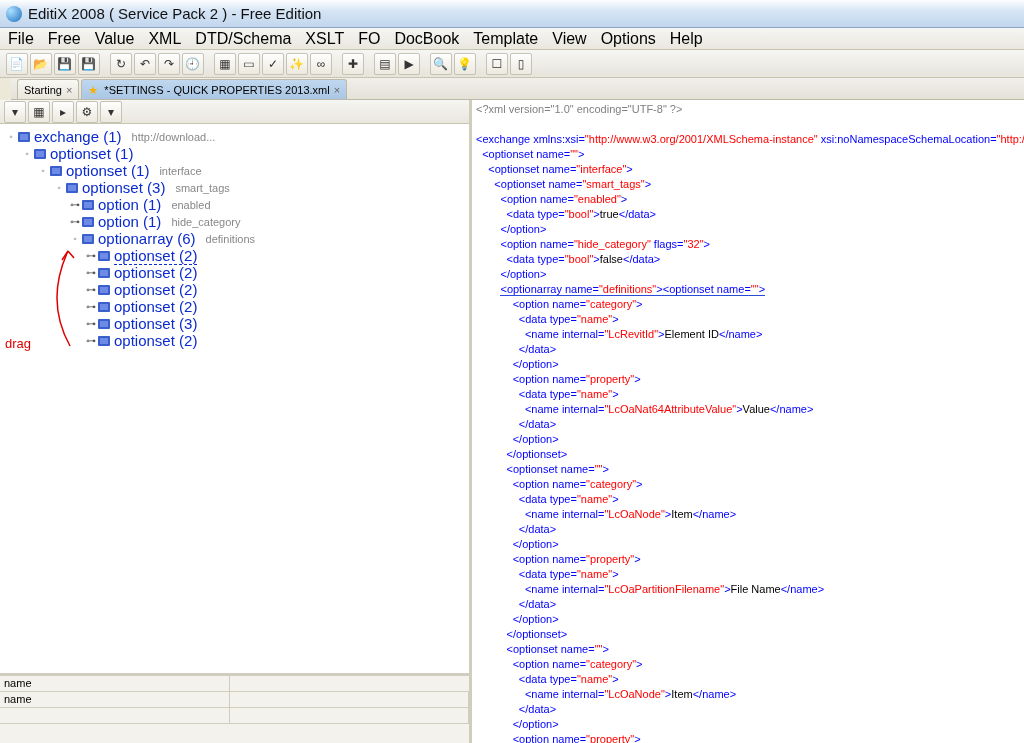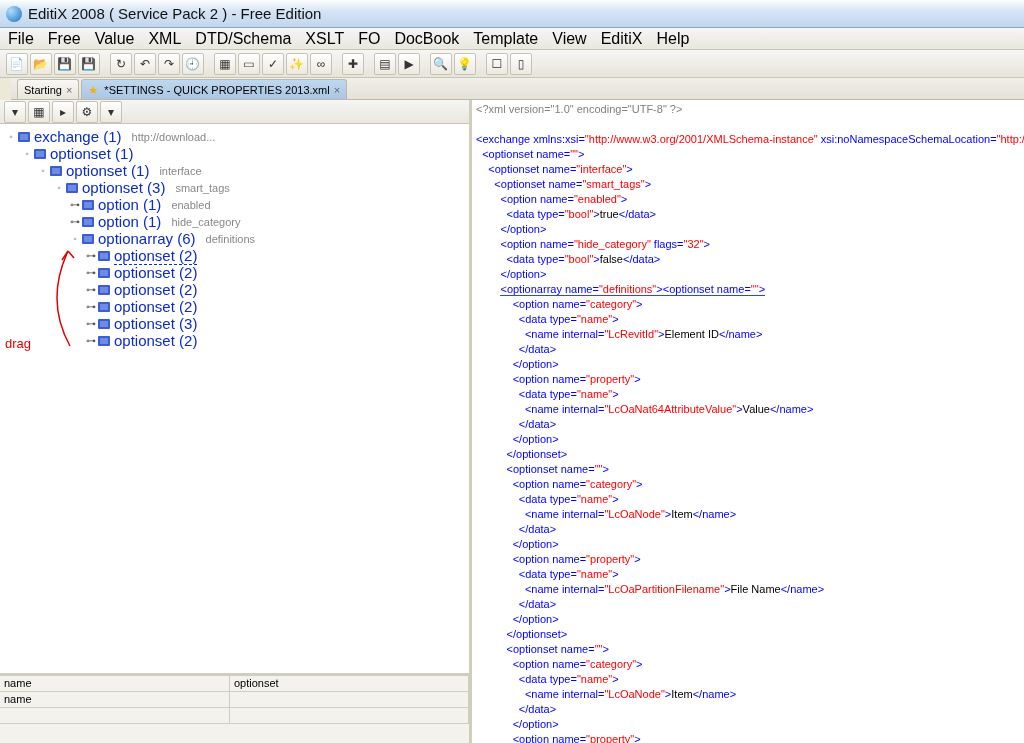--- a/index.html
+++ b/index.html
@@ -64,21 +64,21 @@
   <span class="mitem"><span>File</span></span>
   <span class="mitem"><span>Free</span></span>
   <span class="mitem"><span>Value</span></span>
   <span class="mitem"><span>XML</span></span>
   <span class="mitem"><span>DTD/Schema</span></span>
   <span class="mitem"><span>XSLT</span></span>
   <span class="mitem"><span>FO</span></span>
   <span class="mitem"><span>DocBook</span></span>
   <span class="mitem"><span>Template</span></span>
   <span class="mitem"><span>View</span></span>
-  <span class="mitem"><span>EditiX</span></span>
+  <span class="mitem"><span>Options</span></span>
   <span class="mitem"><span>Help</span></span>
 </div>
 
 <div class="toolbar">
   <div class="tb-btn">📄</div>
   <div class="tb-btn">📂</div>
   <div class="tb-btn">💾</div>
   <div class="tb-btn">💾</div>
   <div class="tb-sep"></div>
   <div class="tb-btn">↻</div>
@@ -201,21 +201,20 @@
 
       <svg class="drag-arrow" viewBox="0 0 40 105">
         <path d="M 20 100 Q -5 55 18 5" stroke="#e00000" stroke-width="1.5" fill="none"></path>
         <path d="M 18 5 L 12 14 M 18 5 L 24 12" stroke="#e00000" stroke-width="1.5" fill="none"></path>
       </svg>
       <div class="drag-overlay">drag</div>
     </div>
     <div class="bottom-table">
       <div class="bt-row">
         <div class="bt-cell c1">name</div>
-        <div class="bt-cell c2">optionset</div>
       </div>
       <div class="bt-row">
         <div class="bt-cell c1">name</div>
         <div class="bt-cell c2"></div>
       </div>
       <div class="bt-row">
         <div class="bt-cell c1"></div>
         <div class="bt-cell c2"></div>
       </div>
     </div>

